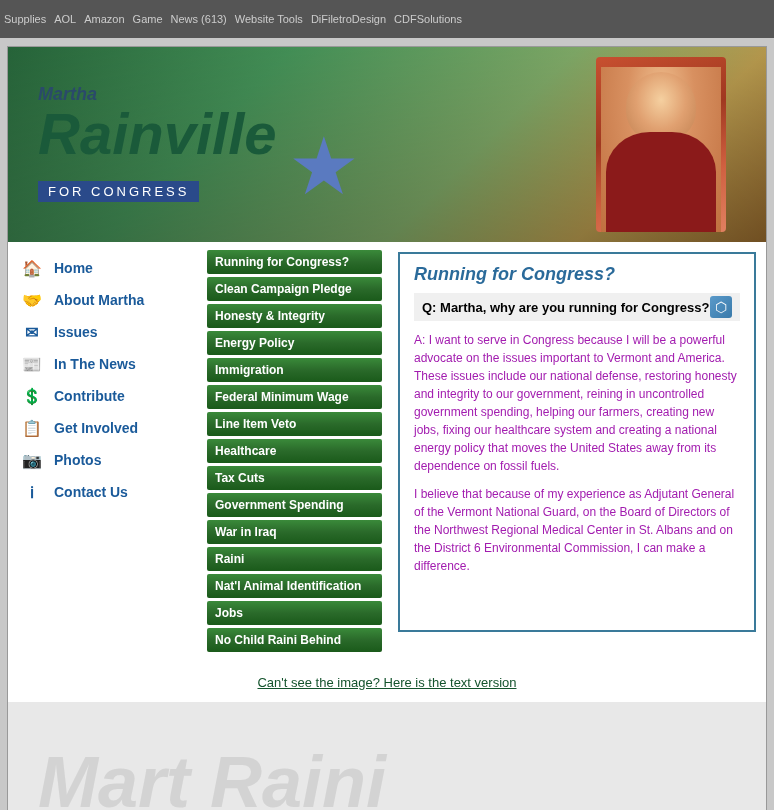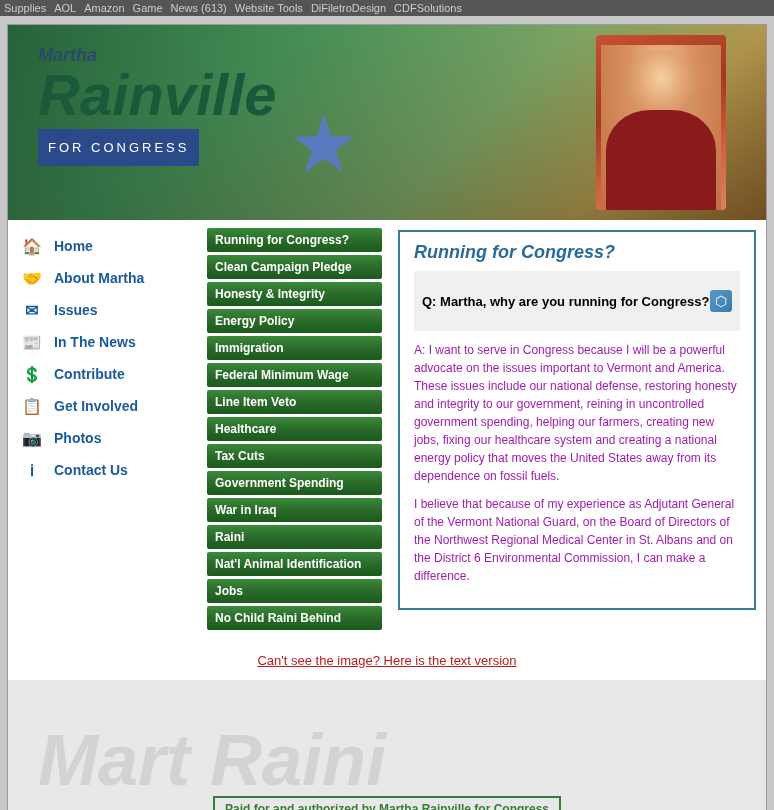--- a/index.html
+++ b/index.html
@@ -3,21 +3,21 @@
   <meta charset="utf-8">
   <style>
     * { margin: 0; padding: 0; box-sizing: border-box; }
     body { font-family: Arial, sans-serif; background: #c8c8c8; font-size: 13px; }
 
     
     .top-toolbar {
       background: #555;
       color: #ccc;
       font-size: 11px;
-      padding: 2px 4px;
+      padding: 13px 4px;
       display: flex;
       gap: 8px;
     }
 
     
     .main-wrapper {
       width: 760px;
       margin: 8px auto;
       background: #fff;
       border: 1px solid #999;
@@ -33,21 +33,21 @@
     }
 
     .header-banner-overlay {
       position: absolute;
       top: 0; left: 0; right: 0; bottom: 0;
       background: linear-gradient(180deg, rgba(0,0,0,0.1) 0%, rgba(0,0,0,0.3) 100%);
     }
 
     .header-name-block {
       position: absolute;
-      top: 20px;
+      top: 37px;
       left: 30px;
     }
 
     .header-martha {
       font-size: 18px;
       color: #2a4a6a;
       font-style: italic;
       font-weight: bold;
       display: block;
     }
@@ -59,23 +59,23 @@
       font-style: italic;
       line-height: 1;
       display: block;
     }
 
     .header-for-congress {
       background: #2a4a8a;
       color: #fff;
       font-size: 13px;
       letter-spacing: 3px;
-      padding: 11px 10px;
+      padding: 3px 10px;
       display: inline-block;
-      margin-top: 5px;
+      margin-top: 18px;
     }
 
     .header-star {
       position: absolute;
       top: 80px;
       left: 280px;
       width: 80px;
       height: 80px;
       color: #5a7ac0;
       font-size: 80px;
@@ -197,21 +197,21 @@
       font-weight: bold;
       margin-bottom: 8px;
       font-style: italic;
     }
 
     .content-question {
       display: flex;
       align-items: center;
       justify-content: space-between;
       background: #f0f0f0;
-      padding: 19px 8px;
+      padding: 3px 8px;
       margin-bottom: 10px;
     }
 
     .content-question-text {
       font-size: 13px;
       font-weight: bold;
       color: #000;
     }
 
     .arrow-icon {
@@ -237,21 +237,21 @@
     }
 
     
     .footer-area {
       text-align: center;
       padding: 12px;
       background: #fff;
     }
 
     .footer-link {
-      color: #b91c1c;
+      color: #14532d;
       font-size: 13px;
       text-decoration: underline;
       cursor: pointer;
     }
 
     .footer-watermark {
       padding: 20px 10px;
       background: #e8e8e8;
       position: relative;
       overflow: hidden;

